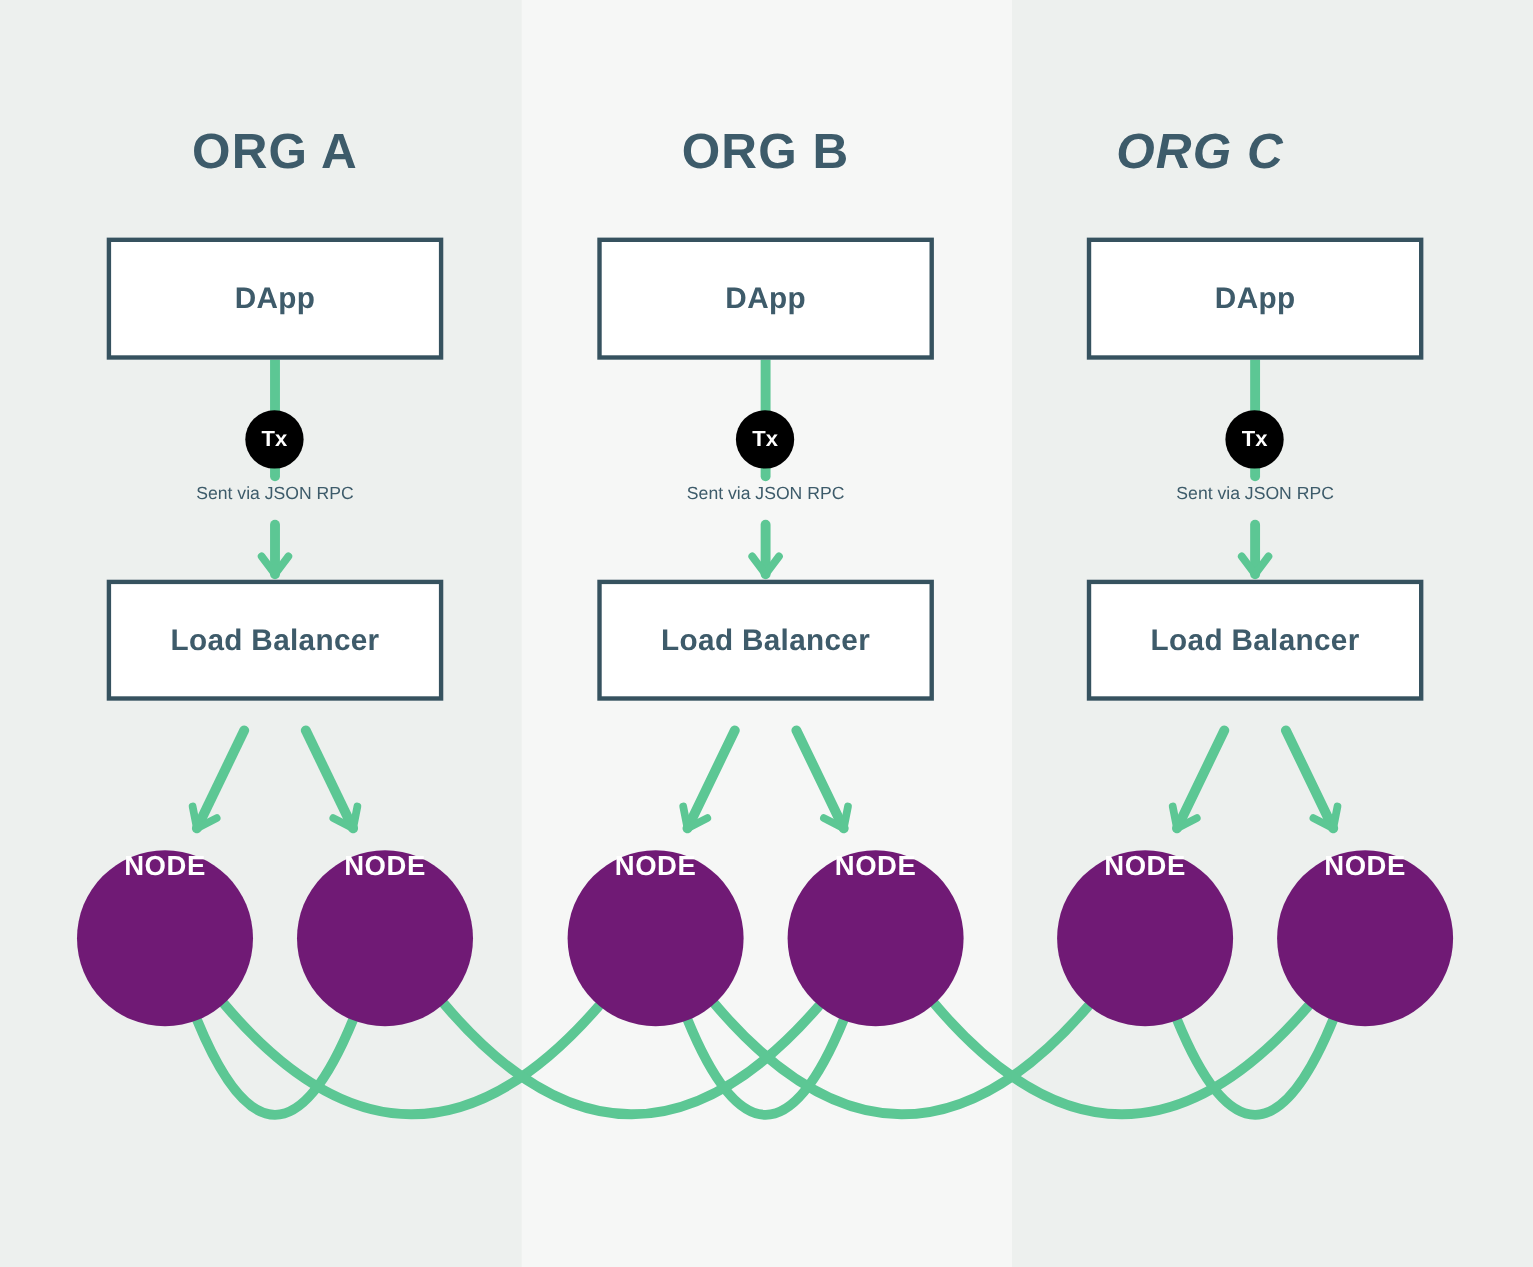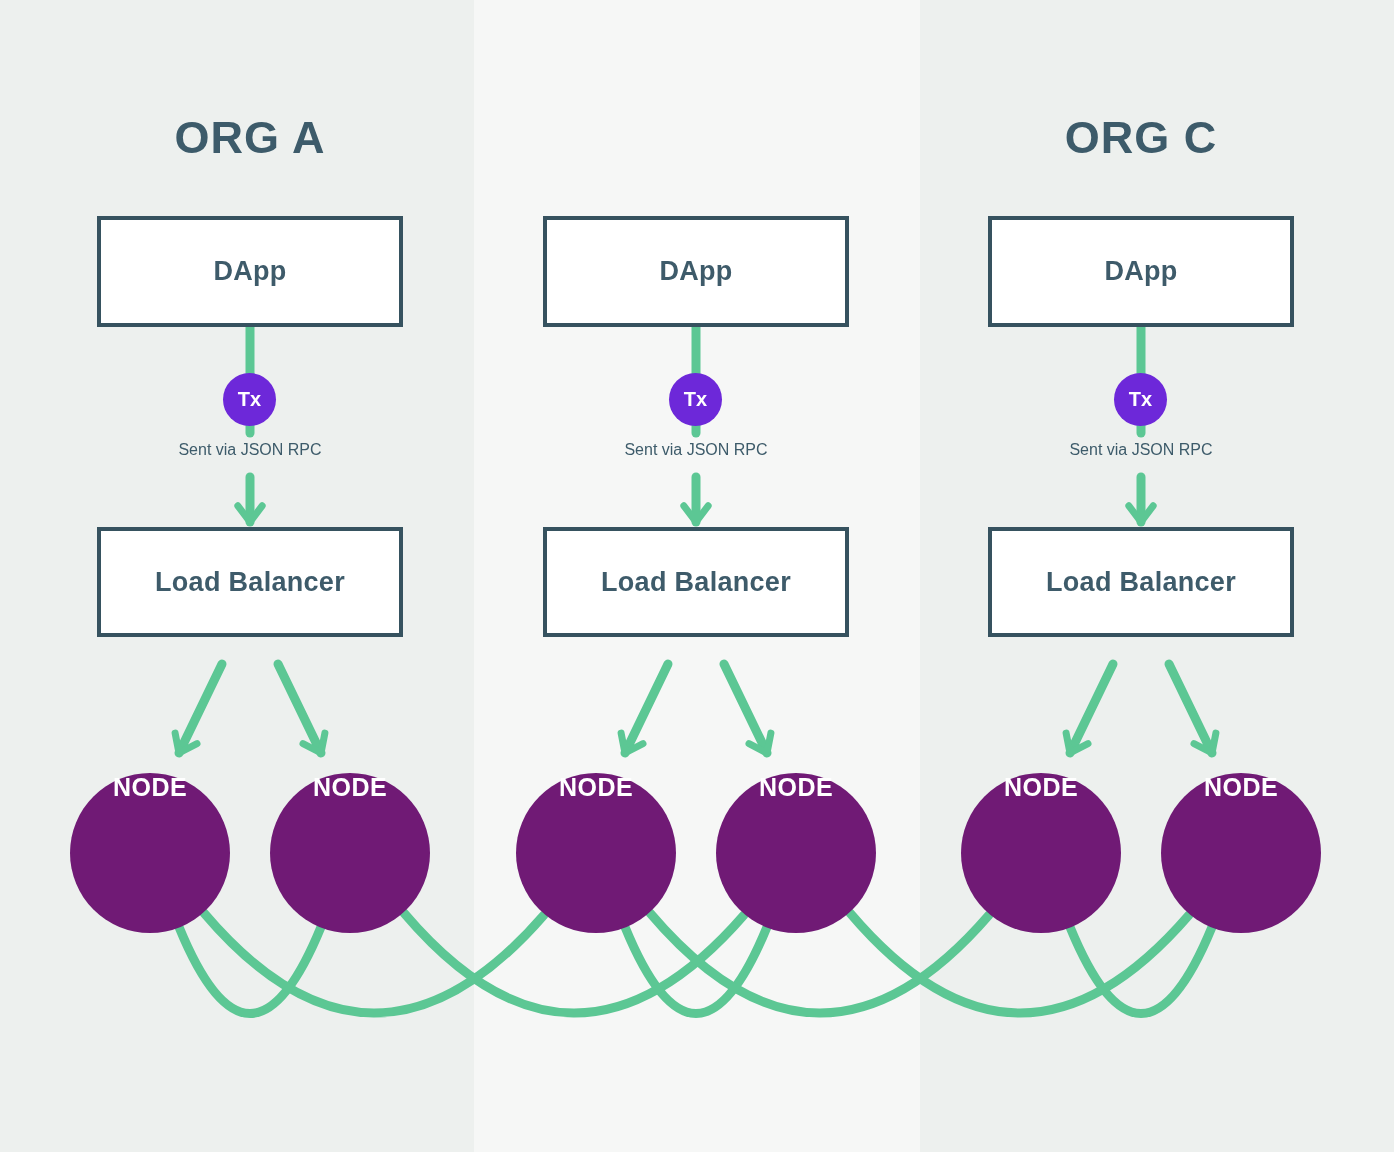--- a/index.html
+++ b/index.html
@@ -34,21 +34,21 @@
     text-align:center;
   }
   .box-label{
     font-size:27px;font-weight:700;color:#3e5b6a;letter-spacing:0.3px;
   }
   .dapp{top:216px;height:103px;}
   .lb{top:527px;height:102px;}
 
   .tx-badge{
     position:absolute;top:373px;width:53px;height:53px;
-    border-radius:50%;background:#6d28d9;
+    border-radius:50%;background:#000000;
     display:flex;align-items:center;justify-content:center;
     z-index:3;
   }
   .tx-label{font-size:20px;font-weight:700;color:#ffffff;}
 
   .caption{
     position:absolute;top:441px;width:360px;
     text-align:center;
     font-size:16px;font-weight:500;color:#3d5b6a;
     z-index:2;
@@ -118,38 +118,39 @@
   <div class="box lb" style="left:97px;">
     <span class="box-label">Load Balancer</span>
   </div>
   <div class="node" style="left:70px;">
     <span class="node-label">NODE</span>
   </div>
   <div class="node" style="left:270px;">
     <span class="node-label">NODE</span>
   </div>
 
+  <div class="org-title" style="left:516px;">ORG B</div>
   <div class="box dapp" style="left:543px;">
     <span class="box-label">DApp</span>
   </div>
   <div class="tx-badge" style="left:669px;">
     <span class="tx-label">Tx</span>
   </div>
   <div class="caption" style="left:516px;">Sent via JSON RPC</div>
   <div class="box lb" style="left:543px;">
     <span class="box-label">Load Balancer</span>
   </div>
   <div class="node" style="left:516px;">
     <span class="node-label">NODE</span>
   </div>
   <div class="node" style="left:716px;">
     <span class="node-label">NODE</span>
   </div>
 
-  <div class="org-title" style="left:961px;">ORG C</div>
+  <div class="org-title" style="left:911px;font-style:italic;">ORG C</div>
   <div class="box dapp" style="left:988px;">
     <span class="box-label">DApp</span>
   </div>
   <div class="tx-badge" style="left:1114px;">
     <span class="tx-label">Tx</span>
   </div>
   <div class="caption" style="left:961px;">Sent via JSON RPC</div>
   <div class="box lb" style="left:988px;">
     <span class="box-label">Load Balancer</span>
   </div>

